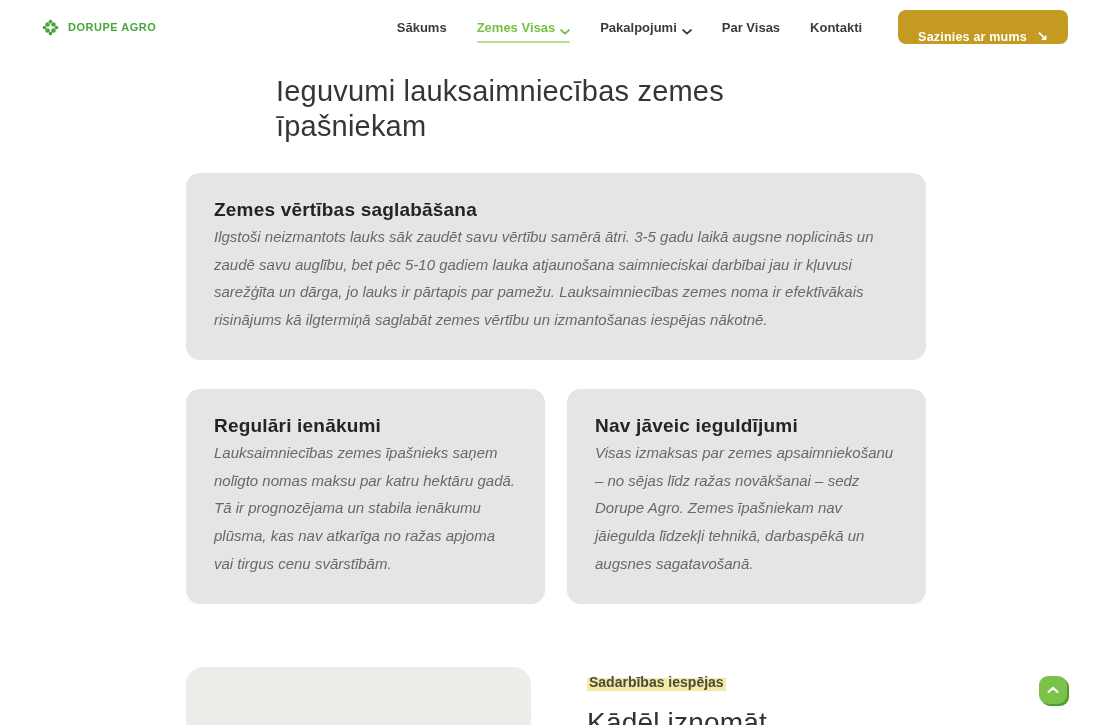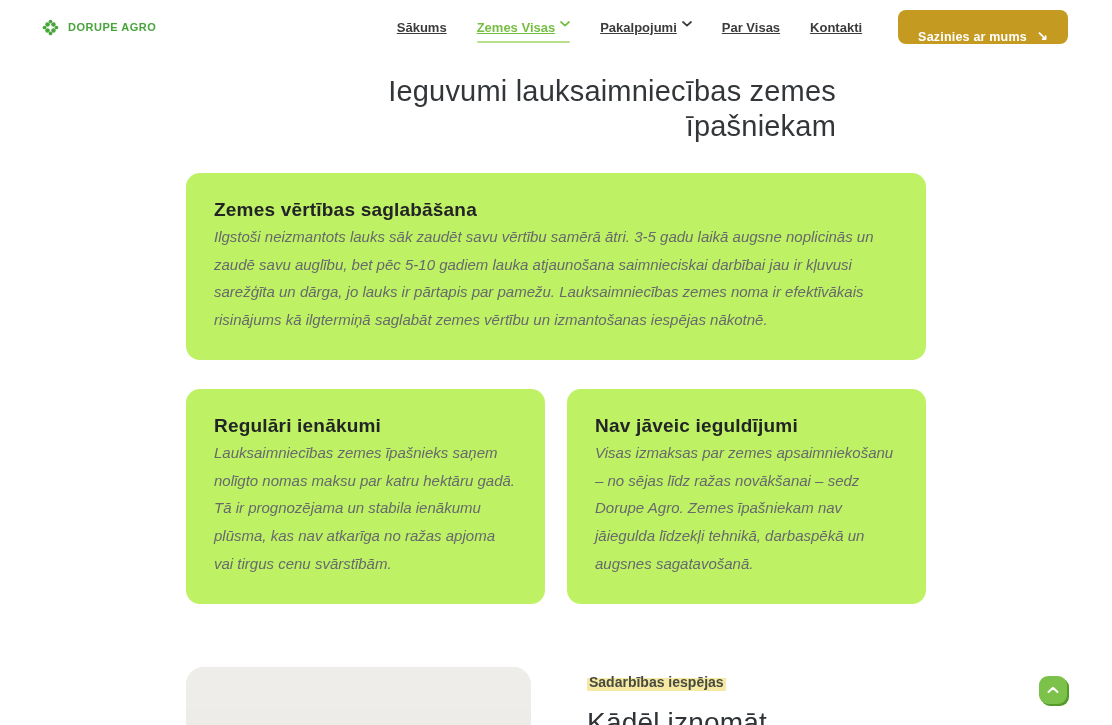--- a/index.html
+++ b/index.html
@@ -4,38 +4,38 @@
 <style>
   * { margin:0; padding:0; box-sizing:border-box; }
   html,body { width:1112px; height:725px; overflow:hidden; background:#ffffff;
     font-family:"Liberation Sans", sans-serif; color:#2d2d2d; }
 
   
   .header { display:flex; align-items:center; height:54px; padding:0 44px 0 40px; background:#fff; }
   .logo { display:flex; align-items:center; gap:7px; cursor:pointer; }
   .logo-text { font-size:11px; font-weight:bold; letter-spacing:.5px; color:#47a53a; }
   .nav { display:flex; align-items:center; gap:30px; margin-left:auto; }
-  .nav-item { font-size:13px; font-weight:bold; color:#3b3b3b; display:flex; align-items:flex-start; gap:5px;
-    cursor:pointer; position:relative; padding:6px 0;text-decoration:underline; }
+  .nav-item { font-size:13px; font-weight:bold; color:#3b3b3b; display:flex; align-items:flex-end; gap:5px;
+    cursor:pointer; position:relative; padding:6px 0; }
   .nav-item.active { color:#76bf43; }
   .nav-item.active::after { content:""; position:absolute; left:0; right:0; bottom:-2px; height:2px;
     background:#b8df8e; border-radius:2px; }
   .nav-item .chev { display:flex; margin-top:1px; }
   .cta-btn { margin-left:36px; background:#c49a20; color:#fff; border:none; border-radius:8px;
     height:34px; padding:0 20px; font-size:12.5px; font-weight:bold; letter-spacing:.2px;
     display:flex; align-items:flex-end; gap:10px; cursor:pointer; font-family:inherit; }
   .cta-arrow { font-size:13px; font-weight:bold; transform:translateY(-1px); }
 
   
-  .hero-title { margin:20px auto 16px; width:560px; text-align:right; font-size:29px; line-height:1.22;
+  .hero-title { margin:20px auto 16px; width:560px; text-align:left; font-size:29px; line-height:1.22;
     font-weight:500; color:#333639; letter-spacing:.2px; }
 
   
   .content { width:740px; margin:0 auto; }
-  .card { background:#bef264; border-radius:14px; padding:26px 28px; }
+  .card { background:#e5e5e5; border-radius:14px; padding:26px 28px; }
   .card-full { margin-top:28px; }
   .card h3 { font-size:19px; font-weight:bold; color:#222426; letter-spacing:.2px; }
   .card p { margin-top:2px; font-size:15px; line-height:1.85; color:#67696c;font-style:italic; }
   .card-row { margin-top:29px; display:grid; grid-template-columns:1fr 1fr; gap:22px; }
 
   
   .feature { margin-top:63px; display:grid; grid-template-columns:345px 1fr; gap:56px; }
   .photo { border-radius:18px; overflow:hidden; position:relative; height:420px; background:#e9e9e6; }
   .photo-blur { position:absolute; inset:-20px; filter:blur(7px); }
   .photo-sky { position:absolute; inset:0;

